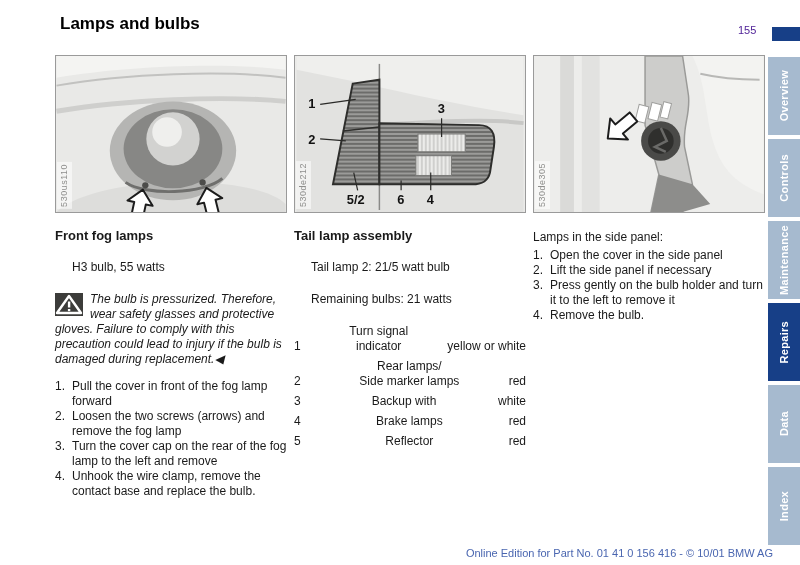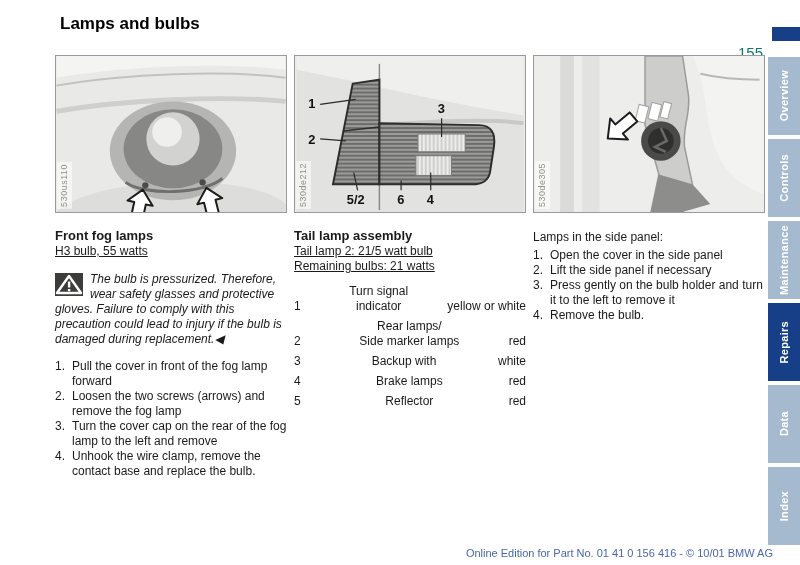--- a/index.html
+++ b/index.html
@@ -7,42 +7,42 @@
     width:800px; height:565px; position:relative; overflow:hidden;
     background:#ffffff; font-family:"Liberation Sans", sans-serif; color:#1a1a1a;
   }
   
   .page-title {
     position:absolute; left:60px; top:14px;
     font-size:17px; font-weight:bold; color:#000;
   }
   .page-number {
     position:absolute; left:738px; top:24px;
-    font-size:15px; color:#0f766e;margin-top:20px;
+    font-size:11px; color:#4c1d95;
   }
   .top-accent-bar {
     position:absolute; left:772px; top:27px; width:28px; height:14px;
     background:#173f87;
   }
   
   .content { position:absolute; left:55px; top:55px; width:710px; display:flex; gap:7px; }
   .col { width:232px; font-size:12px; line-height:15px; }
   .figure {
     height:158px; border:1px solid #9a9a9a; box-sizing:border-box;
     position:relative; background:#ebebe9; overflow:hidden;
   }
   .figure svg { display:block; width:100%; height:100%; }
   .figure-label {
     position:absolute; left:1px; bottom:3px;
     writing-mode:vertical-rl; transform:rotate(180deg);
     font-size:9px; color:#8f8f8d; background:rgba(255,255,255,0.55);
     padding:2px 0; letter-spacing:0.5px;
   }
   .col-heading { font-size:13px; font-weight:bold; margin:15px 0 1px 0; }
-  .subtitle { margin:0;text-decoration:underline; }
+  .subtitle { margin:17px; }
   .intro-line { margin:17px 0 3px 0; }
   
   .warning { margin-top:13px;font-style:italic; }
   .warn-icon { float:left; margin:1px 7px 2px 0; }
   
   .steps { margin-top:12px; }
   .steps.tight { margin-top:2px; }
   .step { display:flex; }
   .step-num { width:17px; flex:0 0 17px; }
   .step-text { flex:1; }

